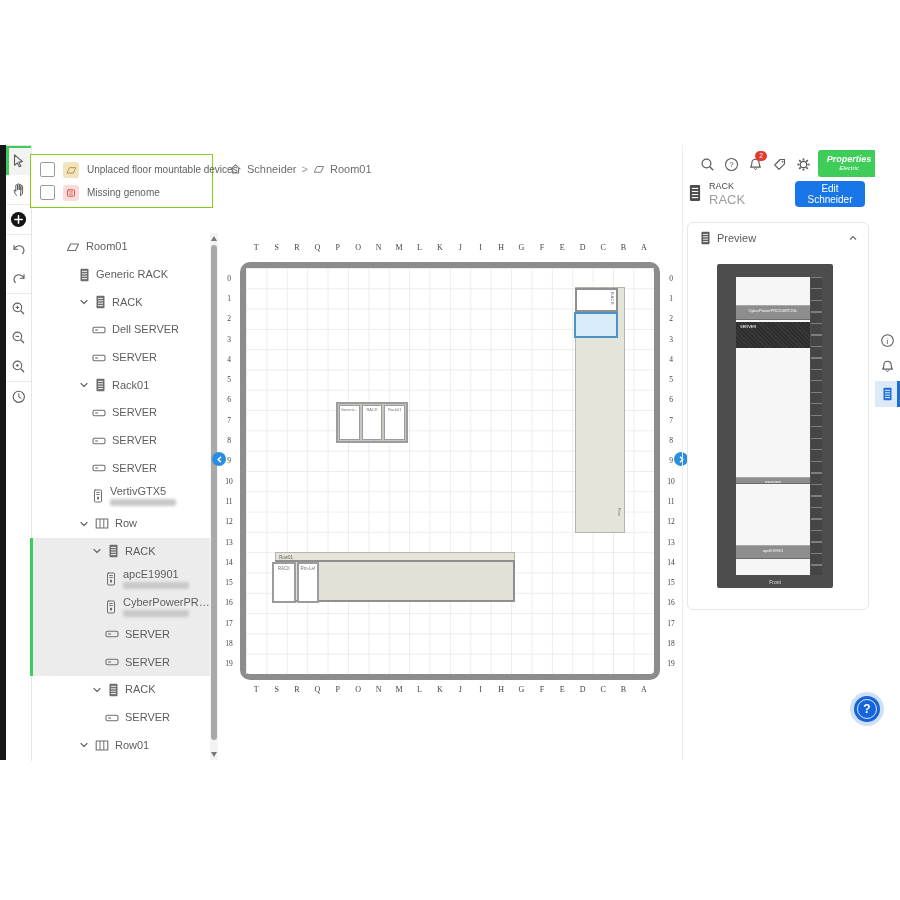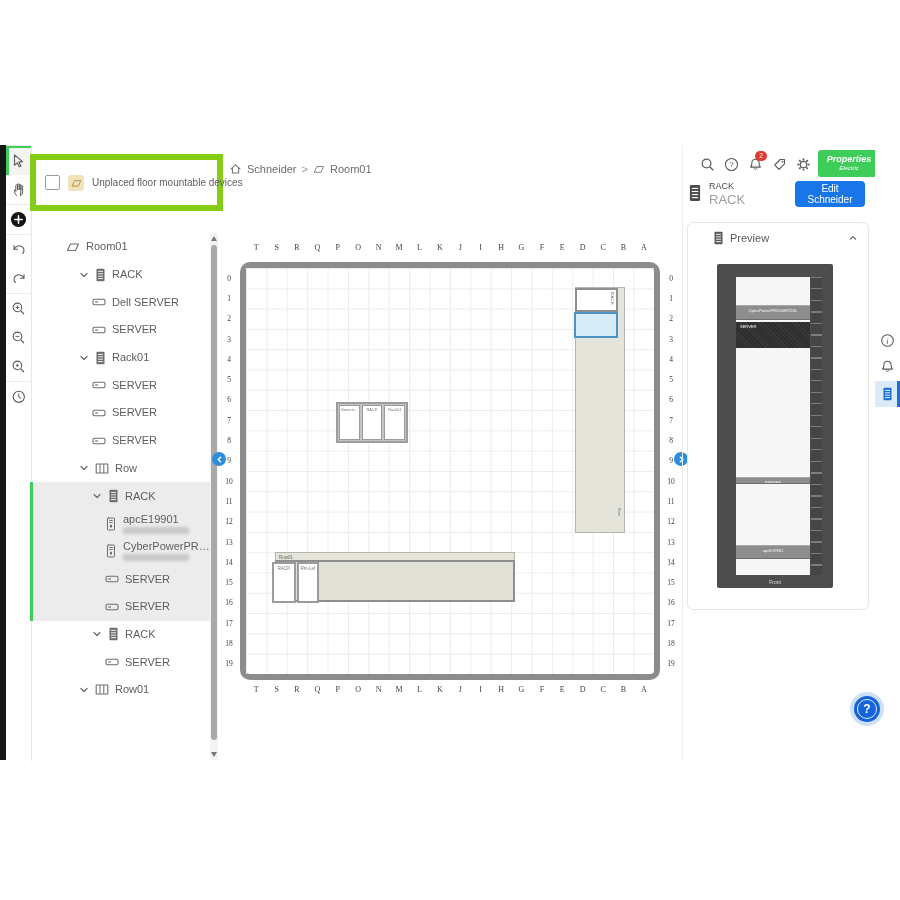--- a/index.html
+++ b/index.html
@@ -10,21 +10,21 @@
   
   #left-edge{left:0;top:145px;width:6px;height:615px;background:#161616;}
 
   
   #toolbar{left:6px;top:145px;width:25px;height:615px;background:#fff;border-right:1px solid #e6e6e6;border-top:1px solid #e6e6e6;}
   .tool{height:29px;display:flex;align-items:center;justify-content:center;color:#5c5c5c;cursor:pointer;}
   .tool.sel{background:#f3f3f3;box-shadow:inset 3px 0 0 #3dcd58, inset 0 2px 0 #3dcd58;}
   .tool.divider{border-bottom:1px solid #ebebeb;}
 
   
-  #legend{left:30px;top:154px;width:181px;background:#fff;border:6px solid #84cc16;padding:11px 0;}
+  #legend{left:30px;top:154px;width:181px;background:#fff;border:1px solid #84cc16;padding:3px 0;}
   .lg-row{height:23px;display:flex;align-items:center;padding-left:9px;gap:8px;}
   .lg-check{width:13px;height:13px;border:1px solid #9b9b9b;border-radius:2px;background:#fff;flex:0 0 auto;}
   .lg-badge{width:16px;height:16px;border-radius:3px;display:flex;align-items:center;justify-content:center;flex:0 0 auto;}
   .lg-badge.floor,.lg-badge.rackb{background:#f1e3bb;color:#ad8c33;}
   .lg-badge.genome{background:#f7dcd9;color:#d0544a;}
   .lg-label{font-size:10px;color:#5f5f5f;white-space:nowrap;}
 
   
   #tree{left:30px;top:233px;width:180px;height:527px;overflow:hidden;}
   .tree-row{height:27.7px;display:flex;align-items:center;gap:6px;color:#5d5d5d;font-size:11px;cursor:pointer;box-sizing:border-box;}
@@ -89,21 +89,21 @@
   #logo .l2{font-size:6px;font-style:italic;}
 
   #insp-head{left:688px;top:181px;width:180px;height:40px;display:flex;align-items:flex-start;}
   #insp-rackicon{color:#4c4c4c;margin-top:2px;}
   #insp-titles{margin-left:7px;flex:1;}
   #insp-type{font-size:9px;color:#4a4a4a;}
   #insp-name{font-size:13px;color:#9aa0a5;margin-top:1px;}
   #edit-btn{position:absolute;left:795px;top:181px;width:70px;height:26px;background:#1976e8;border:none;border-radius:4px;color:#fff;font-size:10px;font-family:inherit;cursor:pointer;}
 
   #preview-card{left:687px;top:222px;width:182px;height:388px;border:1px solid #e6e6e6;border-radius:6px;background:#fff;box-sizing:border-box;}
-  #preview-head{position:absolute;left:25px;top:8px;right:10px;display:flex;align-items:center;gap:6px;color:#5a5a5a;font-size:11px;text-align:right;}
+  #preview-head{position:absolute;left:12px;top:8px;right:10px;display:flex;align-items:center;gap:6px;color:#5a5a5a;font-size:11px;text-align:right;}
   #preview-collapse{margin-left:auto;color:#6a6a6a;cursor:pointer;display:flex;}
 
   
   #rackprev{left:717px;top:264px;width:116px;height:324px;background:#4d4d4d;border-radius:2px;}
   #rack-interior{position:absolute;left:19px;top:13px;width:74px;height:298px;background:#f6f6f6;}
   #rack-rail{position:absolute;left:94px;top:13px;width:11px;height:298px;background:#454545;
     background-image:repeating-linear-gradient(to bottom,#7d7d7d 0,#7d7d7d 1px,transparent 1px,transparent 11.5px);}
   .rdev{position:absolute;left:0;width:74px;box-sizing:border-box;color:#fff;overflow:hidden;}
   .rdev.gray{background:#8d8d8d;border-top:1px solid #a8a8a8;border-bottom:1px solid #6c6c6c;}
   .rdev.dark{background:#2e2e2e;background-image:repeating-linear-gradient(45deg,#3a3a3a 0,#3a3a3a 1px,transparent 1px,transparent 3px);}
@@ -207,128 +207,169 @@
 <div class="abs" id="legend">
     <div class="lg-row">
       <span class="lg-check"></span>
       <span class="lg-badge floor">
         <svg width="11" height="10" viewBox="0 0 14 12">
           <polygon points="1.5,9.5 4.5,3 12.5,3 9.5,9.5" stroke="currentColor" fill="none" stroke-linecap="round" stroke-linejoin="round" stroke-width="1.1"></polygon>
         </svg>
       </span>
       <span class="lg-label">Unplaced floor mountable devices</span>
     </div>
+    <div class="lg-row">
+      <span class="lg-check"></span>
+      <span class="lg-badge genome">
+        <svg width="10" height="10" viewBox="0 0 14 14">
+          <rect x="2" y="2.5" width="10" height="9" rx="1.5" stroke="currentColor" fill="none" stroke-linecap="round" stroke-linejoin="round" stroke-width="1.4"></rect>
+          <line x1="4.5" y1="5.5" x2="9.5" y2="5.5" stroke="currentColor" stroke-width="1.2"></line>
+          <line x1="4.5" y1="8.5" x2="9.5" y2="8.5" stroke="currentColor" stroke-width="1.2"></line>
+        </svg>
+      </span>
+      <span class="lg-label">Missing genome</span>
+    </div>
   </div>
 
 <div class="abs" id="tree">
     <div class="tree-row" style="padding-left: 36px;">
       <span class="t-icon">
         <svg width="14" height="12" viewBox="0 0 14 12">
           <polygon points="1.5,9.5 4.5,3 12.5,3 9.5,9.5" stroke="currentColor" fill="none" stroke-linecap="round" stroke-linejoin="round" stroke-width="1.1"></polygon>
         </svg>
       </span>
       <span class="t-main">
         <span class="t-label">Room01</span>
       </span>
     </div>
     <div class="tree-row" style="padding-left: 49px;">
-      <span class="t-chev">
-        <svg width="10" height="10" viewBox="0 0 10 10">
-          <polyline points="2,3.5 5,6.5 8,3.5" stroke="currentColor" fill="none" stroke-linecap="round" stroke-linejoin="round" stroke-width="1.2"></polyline>
-        </svg>
-      </span>
       <span class="t-icon">
         <svg width="11" height="14" viewBox="0 0 11 14">
           <rect x="1.5" y="0.8" width="8" height="12.4" rx="0.8" fill="currentColor"></rect>
           <g stroke="#fff" stroke-width="0.9">
             <line x1="3" y1="3.4" x2="8" y2="3.4"></line>
             <line x1="3" y1="5.8" x2="8" y2="5.8"></line>
             <line x1="3" y1="8.2" x2="8" y2="8.2"></line>
             <line x1="3" y1="10.6" x2="8" y2="10.6"></line>
           </g>
         </svg>
       </span>
       <span class="t-main">
-        <span class="t-label">RACK</span>
-      </span>
-    </div>
-    <div class="tree-row" style="padding-left: 62px; align-items: center;">
-      <span class="t-icon">
-        <svg width="14" height="14" viewBox="0 0 14 14">
-          <rect x="1" y="4.2" width="12" height="5.6" rx="1.6" stroke="currentColor" fill="none" stroke-linecap="round" stroke-linejoin="round" stroke-width="1.1"></rect>
-          <line x1="3.2" y1="7" x2="6" y2="7" stroke="currentColor" stroke-width="1.1"></line>
-        </svg>
-      </span>
-      <span class="t-main">
-        <span class="t-label">Dell SERVER</span>
-      </span>
-    </div>
-    <div class="tree-row" style="padding-left: 62px;">
-      <span class="t-icon">
-        <svg width="14" height="14" viewBox="0 0 14 14">
-          <rect x="1" y="4.2" width="12" height="5.6" rx="1.6" stroke="currentColor" fill="none" stroke-linecap="round" stroke-linejoin="round" stroke-width="1.1"></rect>
-          <line x1="3.2" y1="7" x2="6" y2="7" stroke="currentColor" stroke-width="1.1"></line>
-        </svg>
-      </span>
-      <span class="t-main">
-        <span class="t-label">SERVER</span>
+        <span class="t-label">Generic RACK</span>
       </span>
     </div>
     <div class="tree-row" style="padding-left: 49px;">
       <span class="t-chev">
         <svg width="10" height="10" viewBox="0 0 10 10">
           <polyline points="2,3.5 5,6.5 8,3.5" stroke="currentColor" fill="none" stroke-linecap="round" stroke-linejoin="round" stroke-width="1.2"></polyline>
         </svg>
       </span>
       <span class="t-icon">
         <svg width="11" height="14" viewBox="0 0 11 14">
           <rect x="1.5" y="0.8" width="8" height="12.4" rx="0.8" fill="currentColor"></rect>
           <g stroke="#fff" stroke-width="0.9">
             <line x1="3" y1="3.4" x2="8" y2="3.4"></line>
             <line x1="3" y1="5.8" x2="8" y2="5.8"></line>
             <line x1="3" y1="8.2" x2="8" y2="8.2"></line>
             <line x1="3" y1="10.6" x2="8" y2="10.6"></line>
           </g>
         </svg>
       </span>
       <span class="t-main">
-        <span class="t-label">Rack01</span>
-      </span>
-    </div>
-    <div class="tree-row" style="padding-left: 62px;">
+        <span class="t-label">RACK</span>
+      </span>
+    </div>
+    <div class="tree-row" style="padding-left: 62px; align-items: center;">
       <span class="t-icon">
         <svg width="14" height="14" viewBox="0 0 14 14">
           <rect x="1" y="4.2" width="12" height="5.6" rx="1.6" stroke="currentColor" fill="none" stroke-linecap="round" stroke-linejoin="round" stroke-width="1.1"></rect>
           <line x1="3.2" y1="7" x2="6" y2="7" stroke="currentColor" stroke-width="1.1"></line>
         </svg>
       </span>
       <span class="t-main">
-        <span class="t-label">SERVER</span>
+        <span class="t-label">Dell SERVER</span>
       </span>
     </div>
     <div class="tree-row" style="padding-left: 62px;">
       <span class="t-icon">
         <svg width="14" height="14" viewBox="0 0 14 14">
           <rect x="1" y="4.2" width="12" height="5.6" rx="1.6" stroke="currentColor" fill="none" stroke-linecap="round" stroke-linejoin="round" stroke-width="1.1"></rect>
           <line x1="3.2" y1="7" x2="6" y2="7" stroke="currentColor" stroke-width="1.1"></line>
         </svg>
       </span>
       <span class="t-main">
         <span class="t-label">SERVER</span>
       </span>
     </div>
+    <div class="tree-row" style="padding-left: 49px;">
+      <span class="t-chev">
+        <svg width="10" height="10" viewBox="0 0 10 10">
+          <polyline points="2,3.5 5,6.5 8,3.5" stroke="currentColor" fill="none" stroke-linecap="round" stroke-linejoin="round" stroke-width="1.2"></polyline>
+        </svg>
+      </span>
+      <span class="t-icon">
+        <svg width="11" height="14" viewBox="0 0 11 14">
+          <rect x="1.5" y="0.8" width="8" height="12.4" rx="0.8" fill="currentColor"></rect>
+          <g stroke="#fff" stroke-width="0.9">
+            <line x1="3" y1="3.4" x2="8" y2="3.4"></line>
+            <line x1="3" y1="5.8" x2="8" y2="5.8"></line>
+            <line x1="3" y1="8.2" x2="8" y2="8.2"></line>
+            <line x1="3" y1="10.6" x2="8" y2="10.6"></line>
+          </g>
+        </svg>
+      </span>
+      <span class="t-main">
+        <span class="t-label">Rack01</span>
+      </span>
+    </div>
     <div class="tree-row" style="padding-left: 62px;">
       <span class="t-icon">
         <svg width="14" height="14" viewBox="0 0 14 14">
           <rect x="1" y="4.2" width="12" height="5.6" rx="1.6" stroke="currentColor" fill="none" stroke-linecap="round" stroke-linejoin="round" stroke-width="1.1"></rect>
           <line x1="3.2" y1="7" x2="6" y2="7" stroke="currentColor" stroke-width="1.1"></line>
         </svg>
       </span>
       <span class="t-main">
         <span class="t-label">SERVER</span>
+      </span>
+    </div>
+    <div class="tree-row" style="padding-left: 62px;">
+      <span class="t-icon">
+        <svg width="14" height="14" viewBox="0 0 14 14">
+          <rect x="1" y="4.2" width="12" height="5.6" rx="1.6" stroke="currentColor" fill="none" stroke-linecap="round" stroke-linejoin="round" stroke-width="1.1"></rect>
+          <line x1="3.2" y1="7" x2="6" y2="7" stroke="currentColor" stroke-width="1.1"></line>
+        </svg>
+      </span>
+      <span class="t-main">
+        <span class="t-label">SERVER</span>
+      </span>
+    </div>
+    <div class="tree-row" style="padding-left: 62px;">
+      <span class="t-icon">
+        <svg width="14" height="14" viewBox="0 0 14 14">
+          <rect x="1" y="4.2" width="12" height="5.6" rx="1.6" stroke="currentColor" fill="none" stroke-linecap="round" stroke-linejoin="round" stroke-width="1.1"></rect>
+          <line x1="3.2" y1="7" x2="6" y2="7" stroke="currentColor" stroke-width="1.1"></line>
+        </svg>
+      </span>
+      <span class="t-main">
+        <span class="t-label">SERVER</span>
+      </span>
+    </div>
+    <div class="tree-row" style="padding-left: 62px;">
+      <span class="t-icon">
+        <svg width="12" height="14" viewBox="0 0 12 14">
+          <rect x="2.5" y="1" width="7" height="12" rx="0.8" stroke="currentColor" fill="none" stroke-linecap="round" stroke-linejoin="round" stroke-width="1"></rect>
+          <line x1="4.2" y1="3.5" x2="7.8" y2="3.5" stroke="currentColor" stroke-width="0.9"></line>
+          <line x1="4.2" y1="5.5" x2="7.8" y2="5.5" stroke="currentColor" stroke-width="0.9"></line>
+          <rect x="5" y="7.8" width="2" height="2.6" fill="currentColor"></rect>
+        </svg>
+      </span>
+      <span class="t-main">
+        <span class="t-label">VertivGTX5</span>
+        <span class="blurbar"></span>
       </span>
     </div>
     <div class="tree-row" style="padding-left: 49px;">
       <span class="t-chev">
         <svg width="10" height="10" viewBox="0 0 10 10">
           <polyline points="2,3.5 5,6.5 8,3.5" stroke="currentColor" fill="none" stroke-linecap="round" stroke-linejoin="round" stroke-width="1.2"></polyline>
         </svg>
       </span>
       <span class="t-icon">
         <svg width="14" height="13" viewBox="0 0 14 13">

